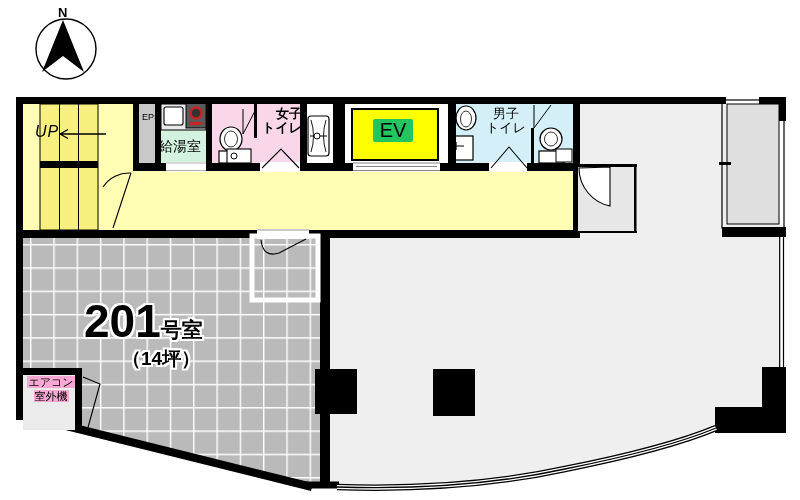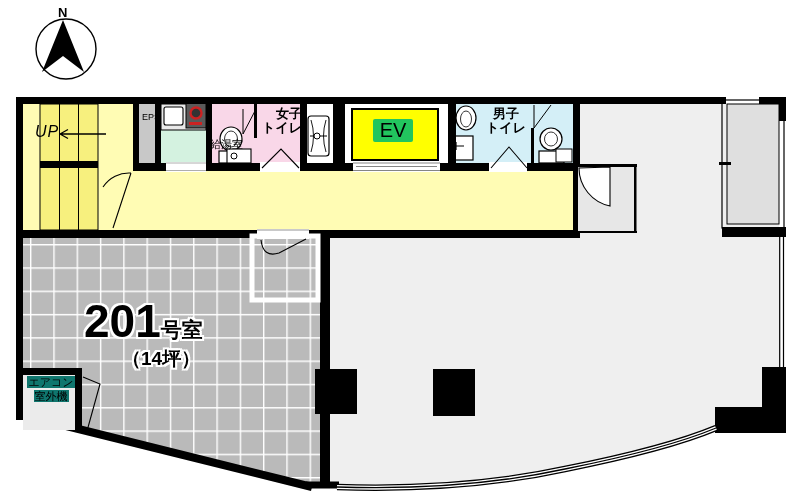--- a/index.html
+++ b/index.html
@@ -4,33 +4,33 @@
 <style>
   html,body{margin:0;padding:0;background:#fff;}
   .canvas{position:relative;width:800px;height:500px;background:#fff;overflow:hidden;
           font-family:"Liberation Sans",sans-serif;color:#000;}
   svg{position:absolute;left:0;top:0;}
   .lbl{position:absolute;z-index:5;white-space:nowrap;line-height:1.05;}
   .lbl-n{left:58px;top:6px;font-size:13px;font-weight:bold;}
   .lbl-up{left:35px;top:124px;font-size:16px;letter-spacing:1px;font-style:italic;}
   .lbl-eps{left:141px;top:113px;font-size:9px;width:20px;line-height:9px;
            word-break:break-all;text-align:center;letter-spacing:0;}
-  .lbl-kitchen{left:159px;top:139px;width:48px;font-size:11px;text-align:right;margin-left:36px;}
+  .lbl-kitchen{left:159px;top:139px;width:48px;font-size:14px;text-align:left;}
   .lbl-wt{left:256px;top:107px;width:46px;font-size:13px;text-align:right;font-weight:bold;}
   .lbl-ev{left:373px;top:119px;width:40px;font-size:20px;text-align:center;
           background:#22c55e;border-radius:2px;padding:1px 0;}
-  .lbl-mt{left:483px;top:107px;width:46px;font-size:13px;text-align:center;font-weight:bold;}
+  .lbl-mt{left:483px;top:107px;width:46px;font-size:13px;text-align:center;font-weight:normal;}
   .outline-w{text-shadow:-2px -2px 0 #fff,2px -2px 0 #fff,-2px 2px 0 #fff,2px 2px 0 #fff,
              0 -2px 0 #fff,0 2px 0 #fff,-2px 0 0 #fff,2px 0 0 #fff;}
   .lbl-room{left:84px;top:297px;font-weight:bold;}
   .lbl-room .num{font-size:46px;}
   .lbl-room .suf{font-size:21px;}
   .lbl-area{left:122px;top:349px;font-size:19px;font-weight:bold;}
   .lbl-ac{left:24px;top:376px;width:54px;font-size:11px;text-align:center;line-height:1.25;}
-  .lbl-ac span{background:#0f766e;padding:0 1px;}
+  .lbl-ac span{background:#f9a8d4;padding:0 1px;}
 </style>
 </head>
 <body>
 
 <div class="canvas">
 
 <svg width="800" height="500" viewBox="0 0 800 500">
   <defs>
     <pattern id="grid" width="23.3" height="23.3" patternUnits="userSpaceOnUse" x="6.7" y="11">
       <rect width="23.3" height="23.3" fill="#BABABA"></rect>

